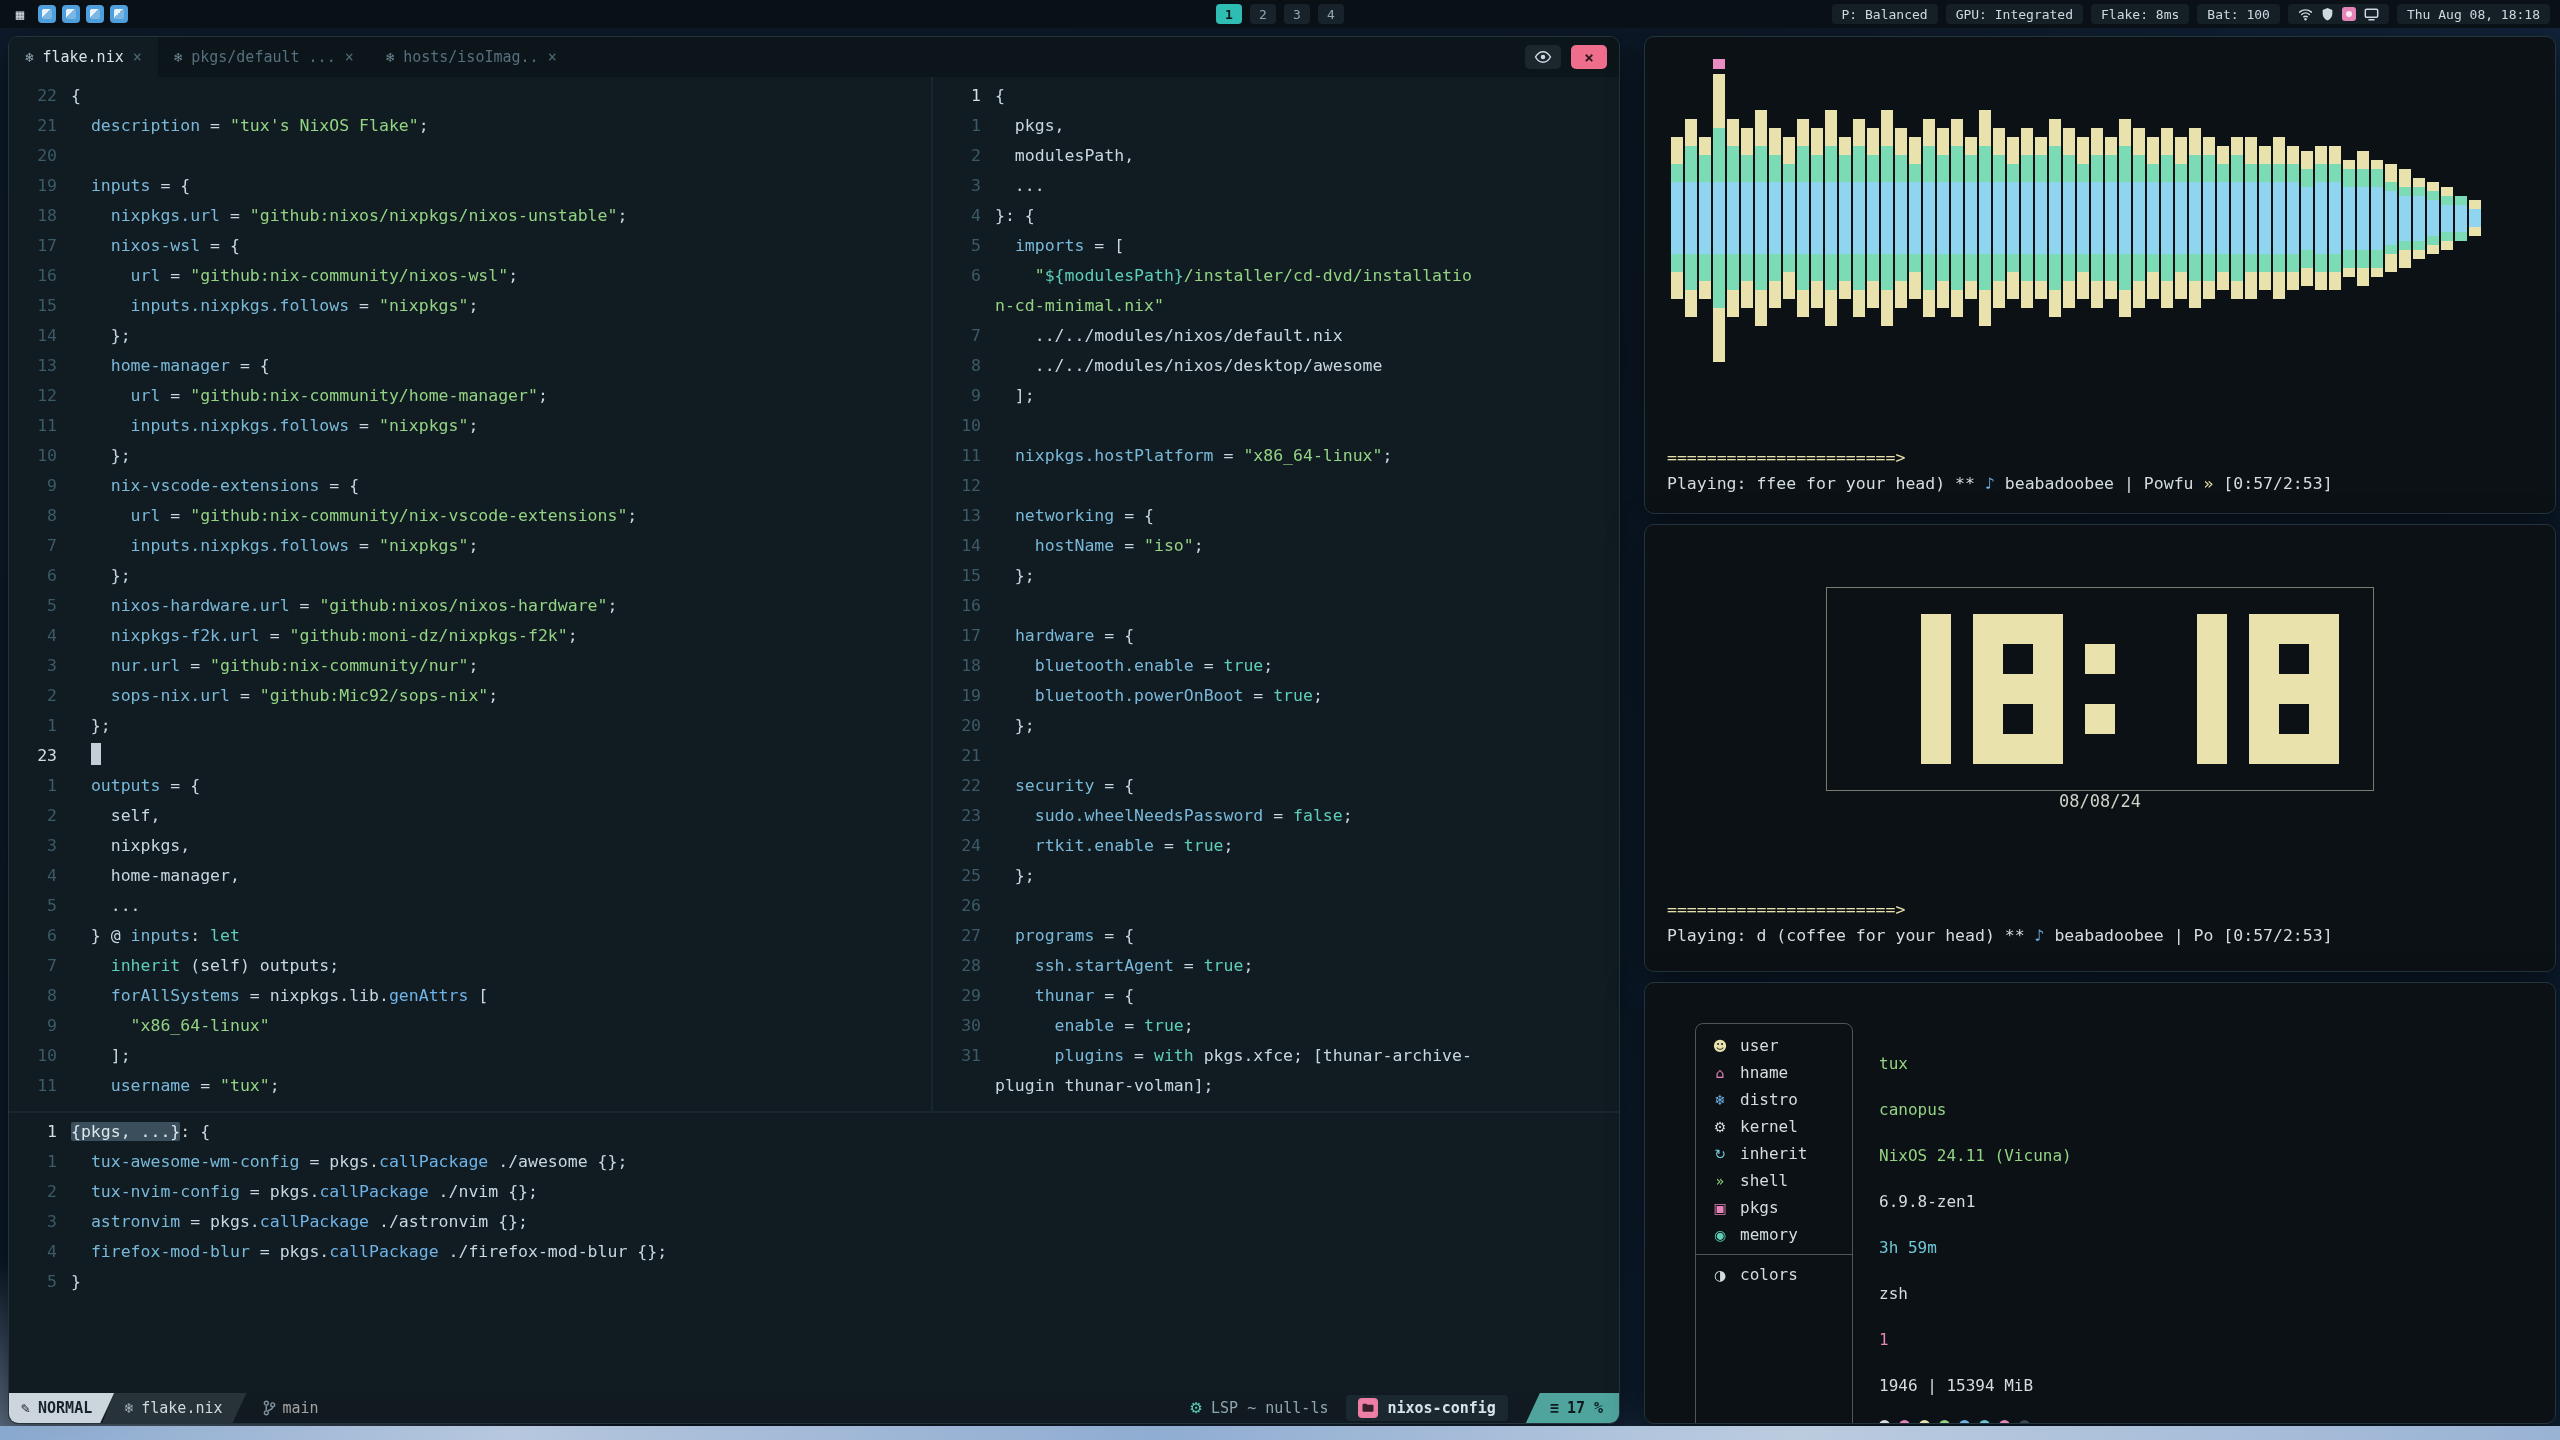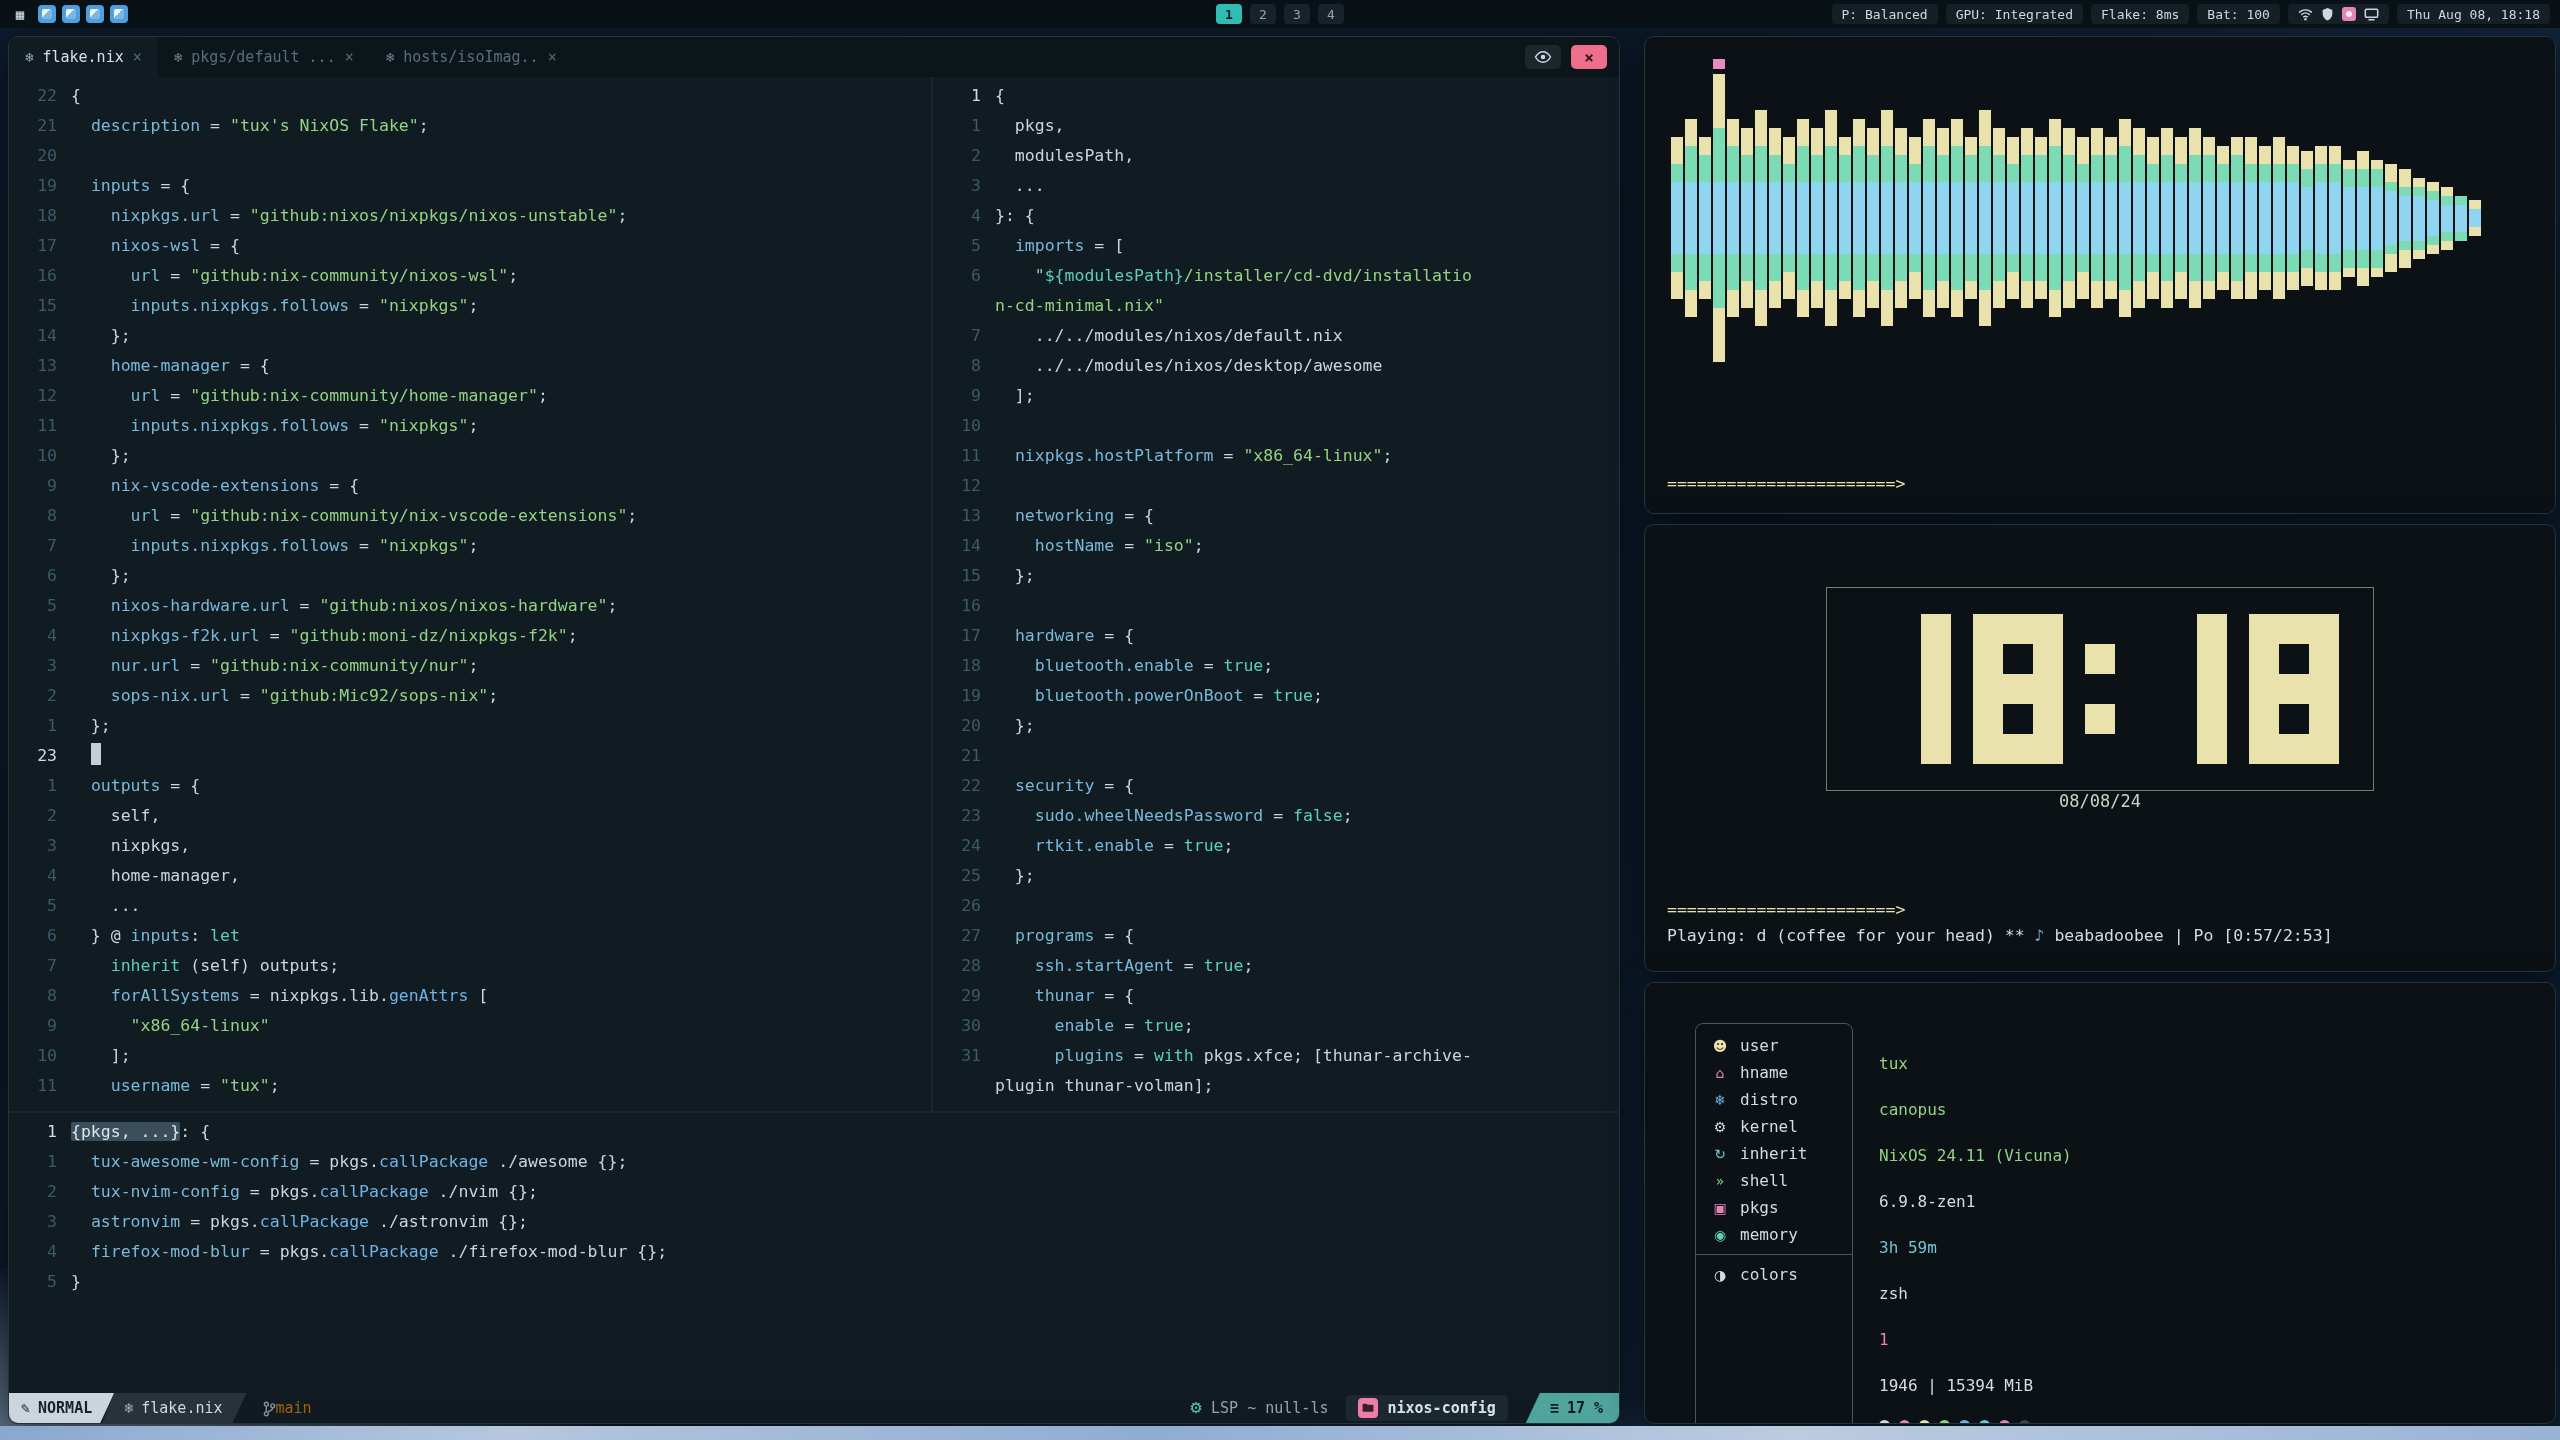--- a/index.html
+++ b/index.html
@@ -64,21 +64,21 @@
   .code{flex:1;}
   .sx-w{color:#c9d6dd}.sx-k{color:#7ab8d9}.sx-s{color:#93d383}.sx-t{color:#5ecfb5}.sx-b{color:#6fb3e8}
   .sx-hl{background:#3a4e5c;color:#dbe6ec;border-radius:2px;}
   .curblock{display:inline-block;width:10px;height:22px;background:#c3ced6;vertical-align:-4px;}
 
   #statusline{height:30px;flex:none;background:#111a20;display:flex;align-items:center;font-size:15px;color:#8fa5b0;}
   .seg-mode{height:30px;display:flex;align-items:center;gap:8px;background:#ccd4dc;color:#18222a;font-weight:bold;
     padding:0 22px 0 12px;clip-path:polygon(0 0,100% 0,calc(100% - 14px) 100%,0 100%);}
   .seg-file{height:30px;display:flex;align-items:center;gap:8px;background:#273239;color:#cfd9df;
     padding:0 24px 0 22px;margin-left:-12px;clip-path:polygon(12px 0,100% 0,calc(100% - 14px) 100%,0 100%);}
-  .seg-branch{display:flex;align-items:flex-end;padding-left:16px;color:#a16207;}
+  .seg-branch{display:flex;align-items:center;gap:7px;padding-left:16px;color:#a3a3a3;}
   #status-right{margin-left:auto;display:flex;align-items:center;gap:18px;height:30px;}
   .seg-lsp{display:flex;align-items:center;gap:8px;color:#8fa5b0;}
   .seg-lsp .gear{color:#5ecfb5;font-family:"DejaVu Sans",sans-serif;}
   .seg-repo{display:flex;align-items:center;gap:9px;background:#1c2830;border-radius:4px;padding:3px 12px;color:#d8e2e8;font-weight:bold;}
   .folder-chip{width:20px;height:20px;border-radius:4px;background:#ed7ea6;display:flex;align-items:center;justify-content:center;}
   .seg-pct{height:30px;display:flex;align-items:center;gap:8px;background:#4fa49e;color:#0f1a1e;font-weight:bold;
     padding:0 16px 0 24px;clip-path:polygon(14px 0,100% 0,100% 100%,0 100%);}
 
   
   #viz{position:relative;height:330px;flex:none;display:flex;align-items:center;padding-left:4px;}
@@ -641,20 +641,21 @@
           <div class="vb" style="height: 9px; background: rgb(122, 219, 180);"></div>
         </div>
         <div class="vcol">
           <div class="vb" style="height: 9px; background: rgb(233, 226, 173);"></div>
           <div class="vb" style="height: 18px; background: rgb(144, 213, 240);"></div>
           <div class="vb" style="height: 9px; background: rgb(233, 226, 173);"></div>
         </div>
       </div>
     <div class="bottom-lines">
       <div class="term-line c-cream">=======================&gt;</div>
+      <div class="term-line" id="playing1"><span class="c-w">Playing: ffee for your head) ** </span><span class="c-n">♪ </span><span class="c-w">beabadoobee | Powfu </span><span class="c-y">» </span><span class="c-w">[0:57/2:53]</span></div>
     </div>
   </div>
 
   <div id="clock-win" class="win">
     <div id="clockbox">
         <div class="clockchar" style="grid-template-columns: repeat(3, 30px);">
           <div class="ccell"></div>
           <div class="ccell"></div>
           <div class="ccell on"></div>
           <div class="ccell"></div>

